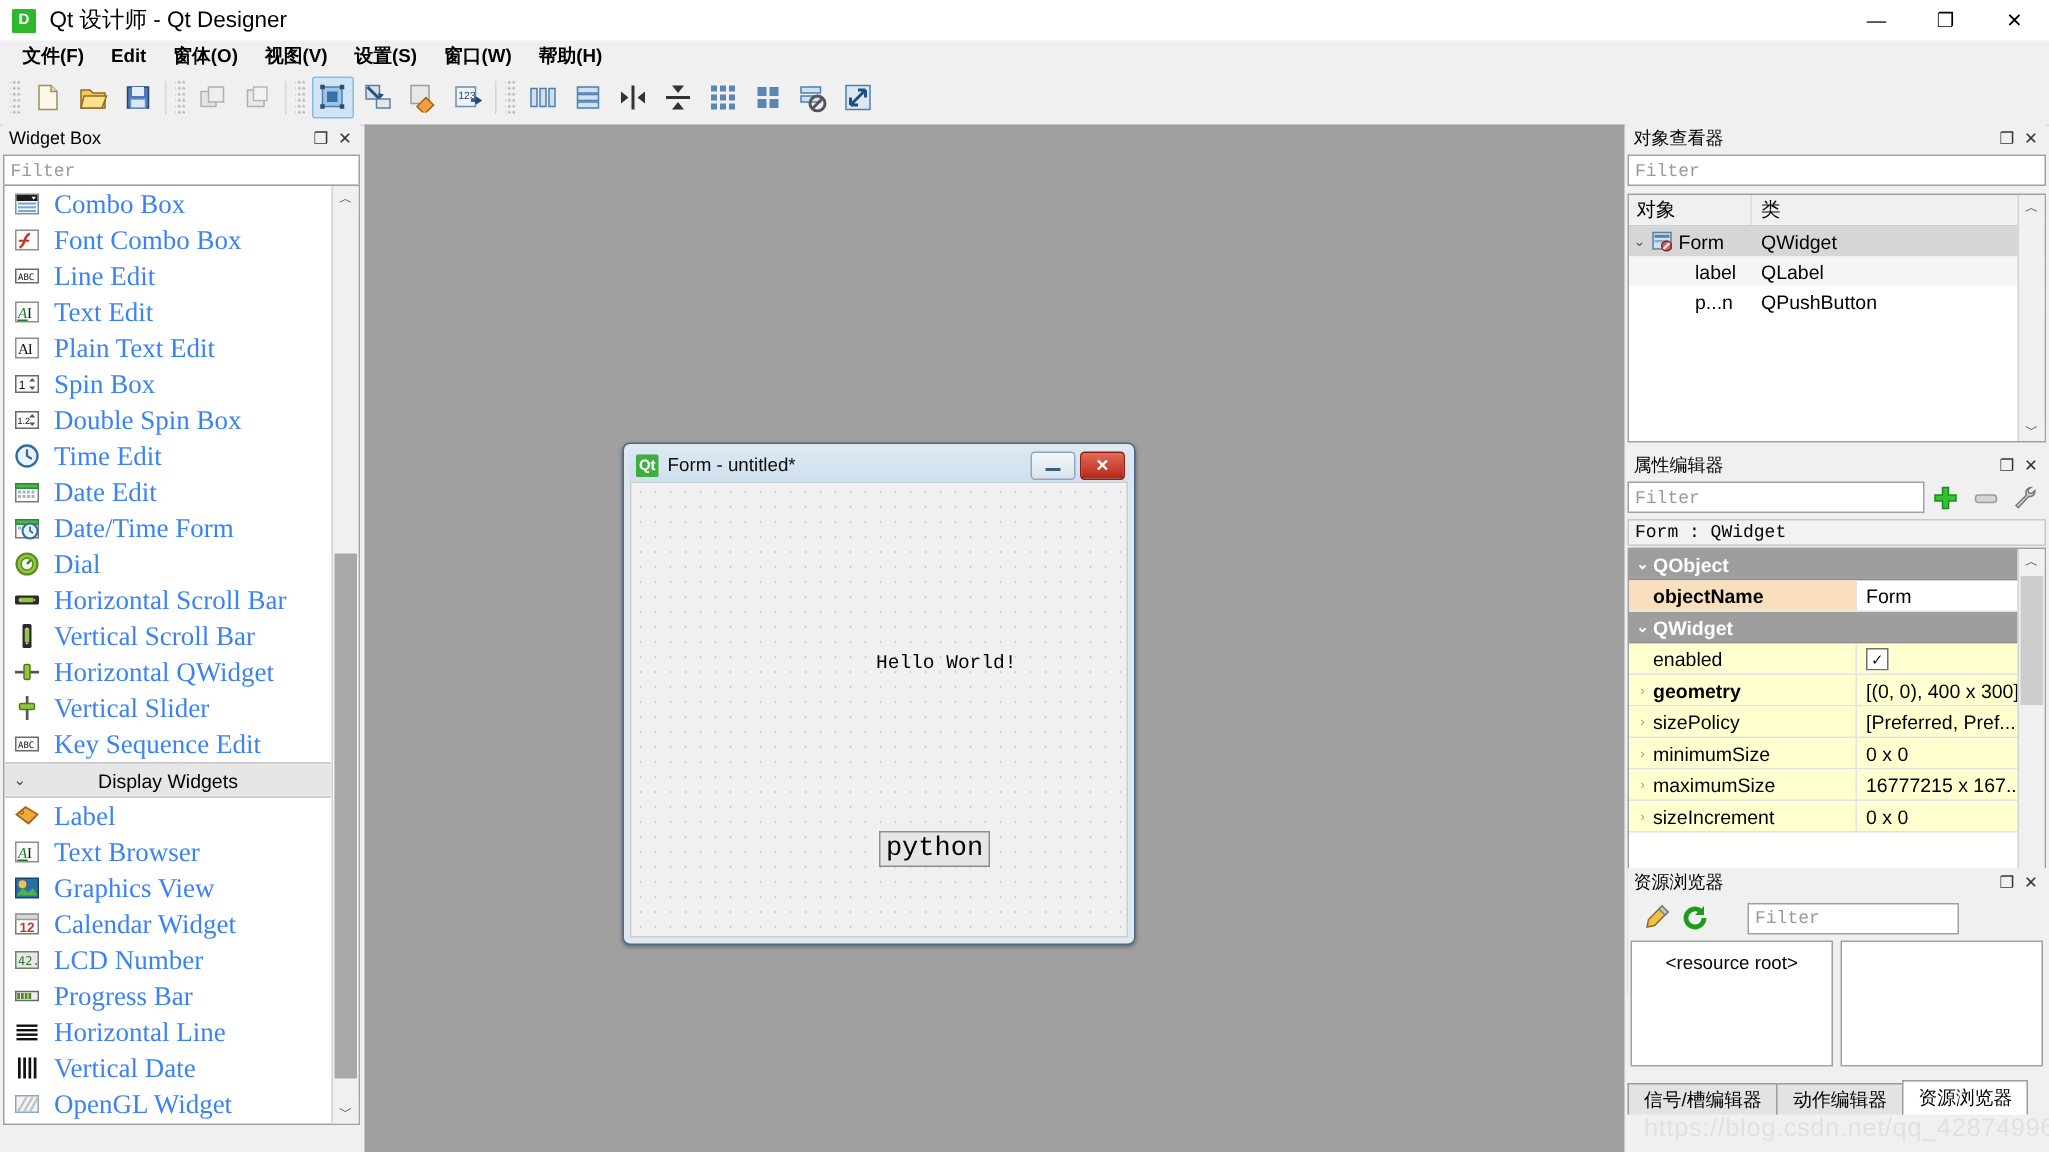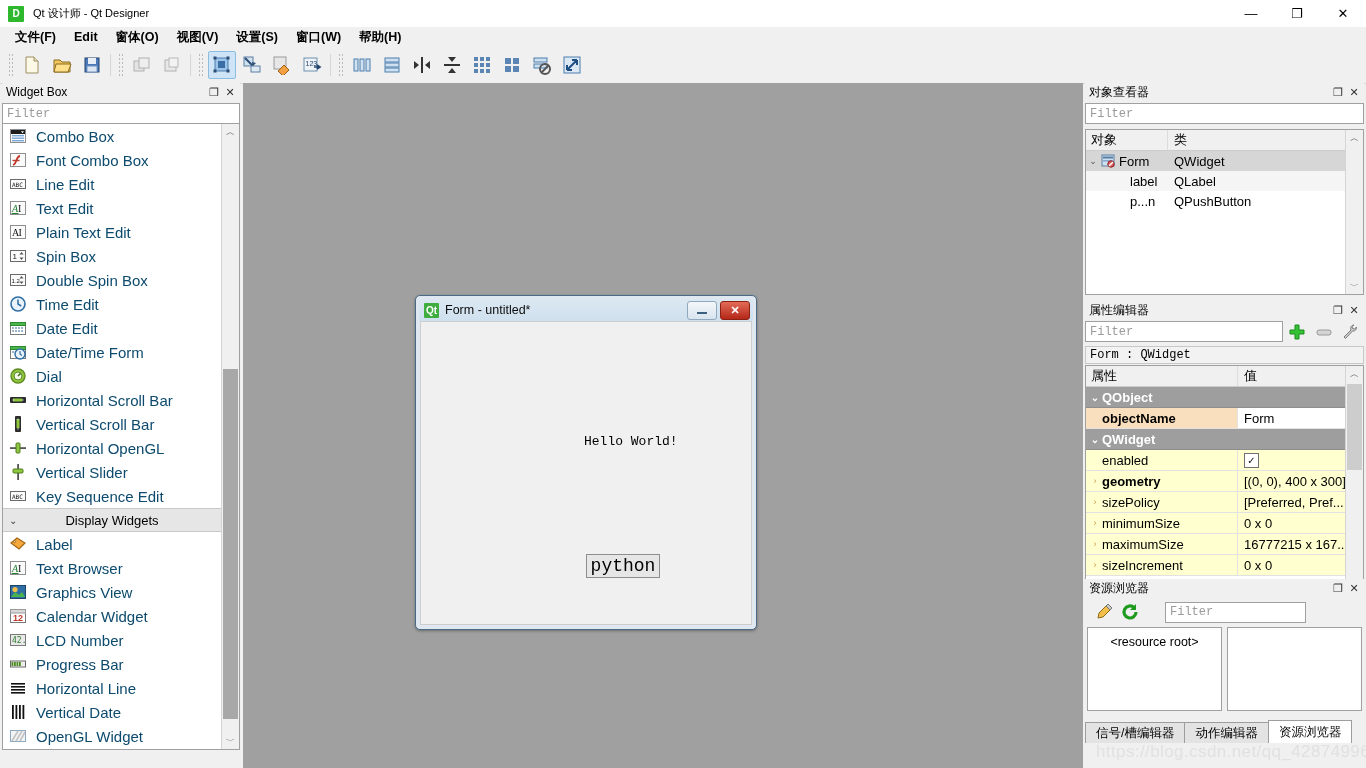--- a/index.html
+++ b/index.html
@@ -10,21 +10,21 @@
     background:#f0f0f0;
     -webkit-font-smoothing:antialiased;
   }
   .app{position:relative;width:1366px;height:768px;background:#f0f0f0;}
 
   
   .titlebar{height:27px;background:#ffffff;display:flex;align-items:center;position:relative;}
   .titlebar .app-icon{width:16px;height:16px;margin-left:8px;background:#2eb82e;
     color:#fff;font-size:10px;font-weight:bold;display:flex;align-items:center;justify-content:center;
     border-radius:1px;}
-  .titlebar .title{margin-left:9px;font-size:11px;color:#000;}
+  .titlebar .title{margin-left:9px;font-size:15px;color:#000;}
   .wincontrols{position:absolute;right:0;top:0;height:27px;display:flex;}
   .wincontrols div{width:46px;height:27px;display:flex;align-items:center;justify-content:center;
      font-size:13px;color:#000;}
 
   
   .menubar{height:20px;background:#f0f0f0;display:flex;align-items:center;padding-left:6px;font-weight:bold;}
   .menubar .mi{padding:2px 9px;font-size:12.5px;color:#000;white-space:nowrap;}
 
   
   .toolbar{height:36px;background:#f0f0f0;display:flex;align-items:center;padding-left:4px;
@@ -49,21 +49,21 @@
   .panel-title .pbtn{width:16px;height:16px;display:flex;align-items:center;justify-content:center;color:#333;font-size:11px;}
   .filterbox{height:19px;background:#fff;border:1px solid #a0a0a0;display:flex;align-items:center;
      padding-left:4px;font-family:"Liberation Mono",monospace;font-size:12px;color:#9a9a9a;}
 
   
   #widgetbox{left:2px;top:0;width:238px;height:667px;}
   .wb-list{position:absolute;left:0;top:40px;width:238px;height:627px;background:#fff;
      border:1px solid #a0a0a0;box-sizing:border-box;overflow:hidden;}
   .wb-inner{position:absolute;left:0;top:0;width:218px;}
   .wb-row{height:24px;display:flex;align-items:center;padding-left:5px;box-sizing:border-box;}
-  .wb-row .wlabel{margin-left:8px;font-size:15px;color:#0c4a6e;white-space:nowrap;}
+  .wb-row .wlabel{margin-left:8px;font-size:18px;color:#3b82f6;white-space:nowrap;font-family:Liberation Serif, serif;}
   .wb-ico{width:20px;height:20px;flex:0 0 20px;display:flex;align-items:center;justify-content:center;}
   .wb-group{height:22px;background:#e6e6e6;border-top:1px solid #c8c8c8;border-bottom:1px solid #c8c8c8;
      display:flex;align-items:center;justify-content:center;position:relative;font-size:13px;color:#000;}
   .wb-group .gchev{position:absolute;left:6px;font-size:10px;color:#444;}
   .vscroll{position:absolute;right:0;top:0;width:17px;bottom:0;background:#f0f0f0;border-left:1px solid #d4d4d4;}
   .vscroll .arrow{height:16px;display:flex;align-items:center;justify-content:center;font-size:9px;color:#4d4d4d;background:#f0f0f0;}
   .vscroll .arrow.bot{position:absolute;bottom:0;left:0;right:0;}
   .vscroll .thumb{position:absolute;left:1px;right:1px;background:#a8a8a8;}
 
   
@@ -469,21 +469,21 @@
               </span>
               <span class="wlabel">Vertical Scroll Bar</span>
             </div>
             <div class="wb-row">
               <span class="wb-ico">
                 <svg width="18" height="18" viewBox="0 0 18 18">
                   <rect x="1" y="8.2" width="16" height="1.8" fill="#555"></rect>
                   <rect x="7" y="4" width="4" height="10" rx="1" fill="#8fc740" stroke="#4f7a1a"></rect>
                 </svg>
               </span>
-              <span class="wlabel">Horizontal OpenGL</span>
+              <span class="wlabel">Horizontal QWidget</span>
             </div>
             <div class="wb-row">
               <span class="wb-ico">
                 <svg width="18" height="18" viewBox="0 0 18 18">
                   <rect x="8.2" y="1" width="1.8" height="16" fill="#555"></rect>
                   <rect x="4" y="6" width="10" height="4" rx="1" fill="#8fc740" stroke="#4f7a1a"></rect>
                 </svg>
               </span>
               <span class="wlabel">Vertical Slider</span>
             </div>
@@ -709,24 +709,20 @@
         <div style="width:26px;display:flex;justify-content:center;">
           <svg width="18" height="18" viewBox="0 0 18 18">
               <path d="M13 2a3.4 3.4 0 00-3 5L3 14l1.5 1.5L11.5 8a3.4 3.4 0 004-4l-2 2-2-.5-.5-2z" fill="#cfcfcf" stroke="#7a7a7a"></path>
             </svg>
         </div>
       </div>
 
       <div style="position:absolute;left:0;top:45px;width:279px;height:18px;background:#f2f2f2;border:1px solid #c8c8c8;box-sizing:border-box;display:flex;align-items:center;padding-left:4px;font-family:'Liberation Mono',monospace;font-size:12px;">Form : QWidget</div>
 
       <div class="treebox" style="left:0;top:64px;width:279px;height:298px;">
-        <div class="thead">
-          <div class="c1" style="width:152px;">属性</div>
-          <div class="c2">值</div>
-        </div>
         <div id="pe-rows" style="width:262px;">
             <div class="prow grp">
               <span class="pc1">
                 <span class="pchev w">⌄</span>
                 <span style="font-weight:bold;">QObject</span>
               </span>
               <span class="pc2"><span></span></span>
             </div>
             <div class="prow o">
               <span class="pc1">

